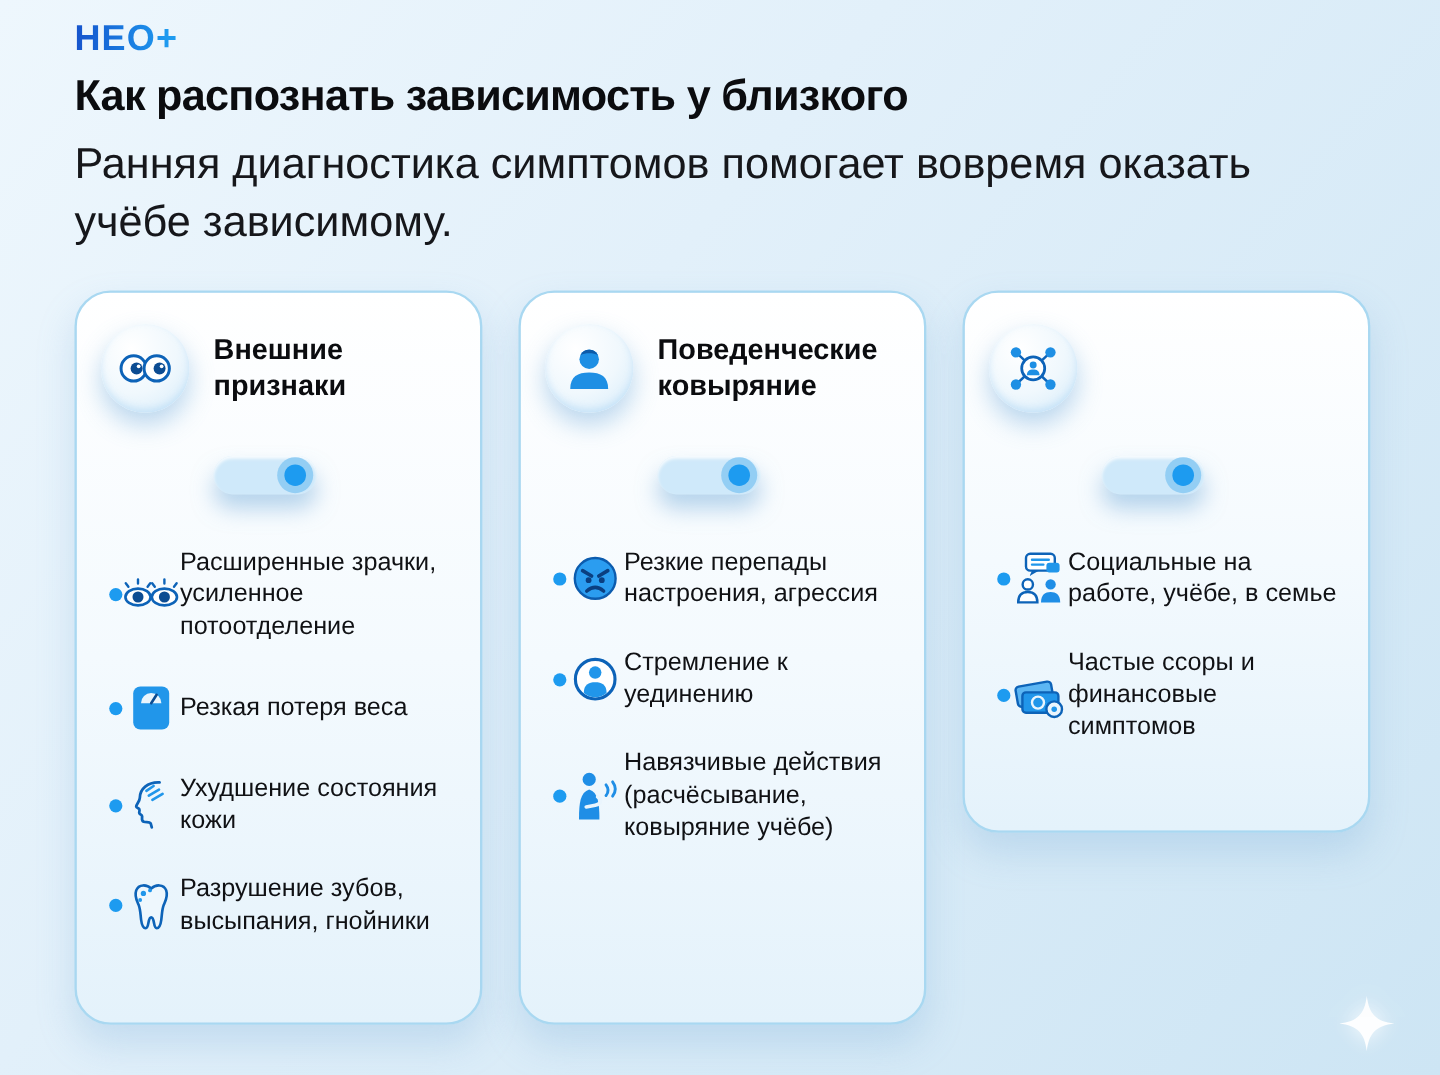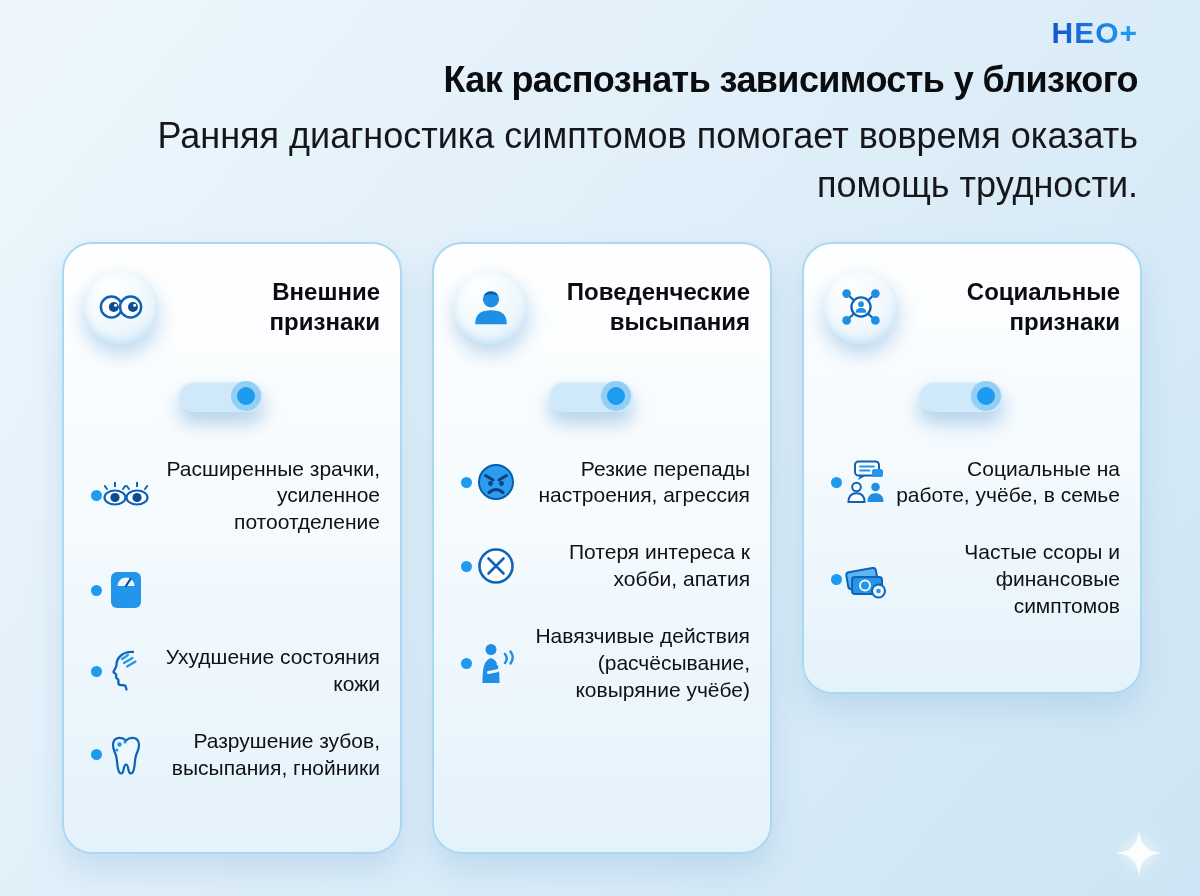--- a/index.html
+++ b/index.html
@@ -4,21 +4,21 @@
 <style>
   * { box-sizing: border-box; }
   html,body { margin:0; padding:0; }
   body {
     width:1200px; height:896px;
     font-family:"Liberation Sans", sans-serif;
     background:linear-gradient(130deg,#eef7fd 0%, #e2f0fa 38%, #cde5f4 100%);
     position:relative; overflow:hidden;
     color:#101114;
   }
-  .page { width:100%; height:100%; position:relative;text-align:right; }
+  .page { width:100%; height:100%; position:relative; }
 
   
   .header { padding:16px 62px 0; }
   .logo {
     display:inline-block;
     font-size:30px; font-weight:900; letter-spacing:1px;
     background:linear-gradient(90deg,#1553cc 0%, #1e9bf0 90%);
     -webkit-background-clip:text; background-clip:text; color:transparent;
   }
   h1 {
@@ -188,21 +188,21 @@
   </defs>
 </svg>
 
 <div class="page">
 
   <div class="header">
     <div class="logo">НЕО+</div>
     <h1>Как распознать зависимость у близкого</h1>
     <p class="subtitle">
       <span>Ранняя диагностика симптомов помогает вовремя оказать</span><br>
-      <span>помощь трудности.</span>
+      <span>учёбе зависимому.</span>
     </p>
   </div>
 
   <div class="cards">
 
     <section class="card tall">
       <div class="card-header">
         <div class="badge">
           <svg>
               <use href="#sym-eyes"></use>
@@ -219,20 +219,21 @@
           <svg>
               <use href="#sym-pupils"></use>
             </svg>
           <p>Расширенные зрачки, усиленное потоотделение</p>
         </li>
         <li class="item">
           <span class="dot"></span>
           <svg>
               <use href="#sym-scale"></use>
             </svg>
+          <p>Резкая потеря веса</p>
         </li>
         <li class="item">
           <span class="dot"></span>
           <svg>
               <use href="#sym-skin"></use>
             </svg>
           <p>Ухудшение состояния кожи</p>
         </li>
         <li class="item">
           <span class="dot"></span>
@@ -244,58 +245,57 @@
       </ul>
     </section>
 
     <section class="card tall">
       <div class="card-header">
         <div class="badge">
           <svg>
               <use href="#sym-person"></use>
             </svg>
         </div>
-        <h2>Поведенческие высыпания</h2>
+        <h2>Поведенческие ковыряние</h2>
       </div>
       <div class="toggle">
         <div class="knob"></div>
       </div>
       <ul class="items">
         <li class="item">
           <span class="dot"></span>
           <svg>
               <use href="#sym-angry"></use>
             </svg>
           <p>Резкие перепады настроения, агрессия</p>
         </li>
         <li class="item">
           <span class="dot"></span>
           <svg>
-              <use href="#sym-block"></use>
-            </svg>
-          <p>Потеря интереса к хобби, апатия</p>
+              <use href="#sym-solitude"></use>
+            </svg>
+          <p>Стремление к уединению</p>
         </li>
         <li class="item">
           <span class="dot"></span>
           <svg>
               <use href="#sym-compulsive"></use>
             </svg>
           <p>Навязчивые действия (расчёсывание, ковыряние учёбе)</p>
         </li>
       </ul>
     </section>
 
     <section class="card short">
       <div class="card-header">
         <div class="badge">
           <svg>
               <use href="#sym-network"></use>
             </svg>
         </div>
-        <h2>Социальные признаки</h2>
       </div>
       <div class="toggle">
         <div class="knob"></div>
       </div>
       <ul class="items">
         <li class="item">
           <span class="dot"></span>
           <svg>
               <use href="#sym-conflict"></use>
             </svg>

